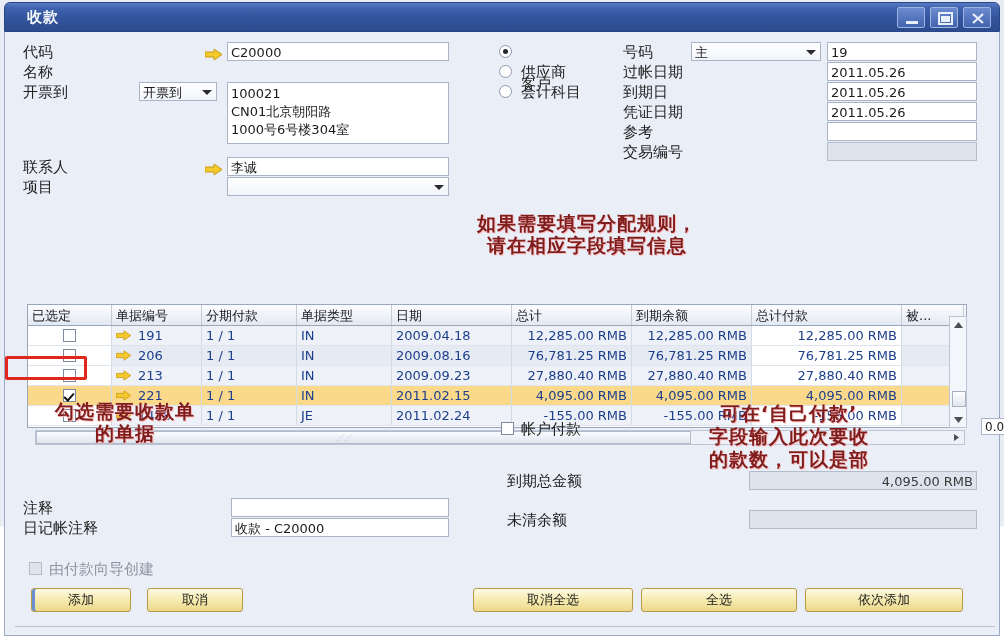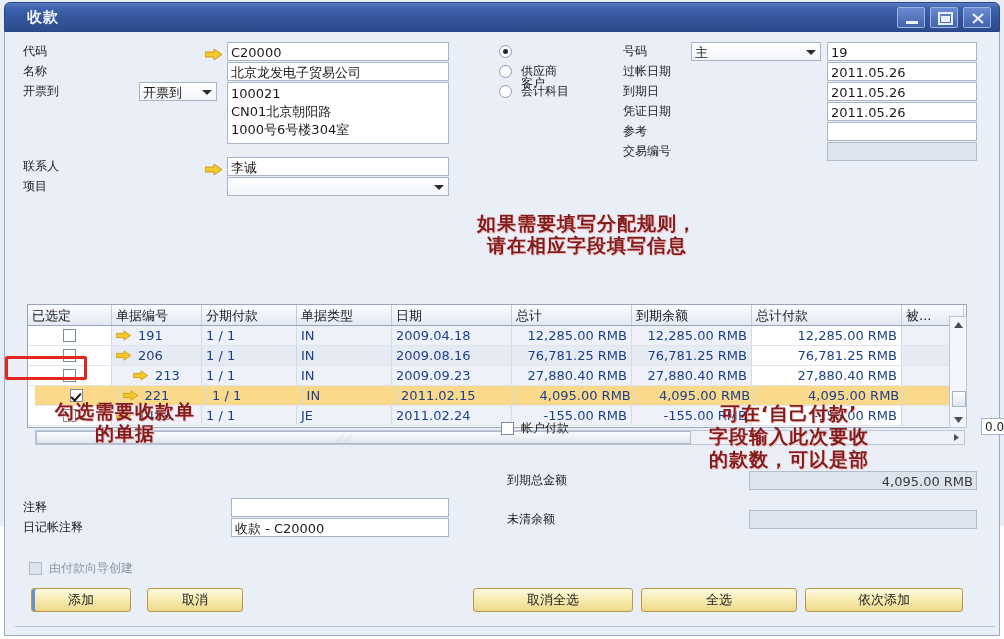--- a/index.html
+++ b/index.html
@@ -36,21 +36,21 @@
   .winbtn svg{position:absolute;left:0;top:0;}
   
   .panel{
     position:absolute;left:4px;top:32px;width:996px;height:604px;
     background:#eaeff7;
     border:1px solid #9aa9c4;border-top:none;
     box-sizing:border-box;
   }
   
   .lbl{
-    position:absolute;color:#1d1d1d;font-size:12px;white-space:nowrap;
+    position:absolute;color:#1d1d1d;font-size:15px;white-space:nowrap;
   }
   .fld{
     position:absolute;box-sizing:border-box;
     background:#ffffff;
     border:1px solid #a9b4c6;
     font-size:13px;color:#1b1b1b;
     padding:1px 3px;
     line-height:17px;
     white-space:nowrap;overflow:hidden;
   }
@@ -106,21 +106,21 @@
   }
   .ghead .th{
     font-size:13px;color:#16181c;
     padding:2px 4px;box-sizing:border-box;
     border-right:1px solid #c3cbd8;
     white-space:nowrap;overflow:hidden;
   }
   .grow{display:flex;height:20px;box-sizing:border-box;
     border-bottom:1px solid #dfe5ee;background:#e6ebf3;}
   .grow.odd{background:#eef2f8;}
-  .grow.sel{background:#fbd98a;margin-left:7px;}
+  .grow.sel{background:#fbd98a;}
   .grow .td{
     font-size:13px;color:#1d3f8c;
     padding:1px 4px;box-sizing:border-box;
     border-right:1px solid #d4dae4;
     white-space:nowrap;overflow:hidden;
     line-height:17px;
   }
   .grow .td.white{background:#ffffff;}
   .grow.sel .td.white{background:#fbd98a;}
   .grow .td.num{text-align:right;}
@@ -202,21 +202,20 @@
 
     <span class="lbl" style="left:18px;top:11px;">代码</span>
     <span class="arrowlink" style="left:200px;top:14px;">
       <svg width="18" height="13" viewBox="0 0 18 13">
           <path d="M0 4 H9 V1 L17 6.5 L9 12 V9 H0 Z" fill="#f5c92b" stroke="#c99c14" stroke-width="1"></path>
         </svg>
     </span>
     <div class="fld" style="left:222px;top:10px;width:222px;height:19px;">C20000</div>
 
     <span class="lbl" style="left:18px;top:31px;">名称</span>
-    <div class="fld" style="left:222px;top:30px;width:222px;height:19px;">北京龙发电子贸易公司</div>
 
     <span class="lbl" style="left:18px;top:51px;">开票到</span>
     <div class="combo" style="left:134px;top:50px;width:78px;height:19px;">
       <span>开票到</span>
       <i class="carT"></i>
     </div>
     <div class="fld multiline" style="left:222px;top:50px;width:222px;height:62px;">100021
 CN01北京朝阳路
 1000号6号楼304室</div>
 
@@ -308,21 +307,21 @@
             <div class="td" style="width: 120px;">2009.08.16</div>
             <div class="td num" style="width: 120px;">76,781.25 RMB</div>
             <div class="td num" style="width: 120px;">76,781.25 RMB</div>
             <div class="td num white" style="width: 150px;">76,781.25 RMB</div>
             <div class="td" style="width: 62px;"></div>
           </div>
           <div class="grow odd">
             <div class="td cb" style="width: 84px;">
               <div class="gcb"></div>
             </div>
-            <div class="td" style="width: 90px; text-align: center;"><span class="rowarrow"><svg width="16" height="11" viewBox="0 0 18 13">
+            <div class="td" style="width: 90px;"><span class="rowarrow"><svg width="16" height="11" viewBox="0 0 18 13">
                   <path d="M0 4 H9 V1 L17 6.5 L9 12 V9 H0 Z" fill="#f5c92b" stroke="#c99c14" stroke-width="1"></path>
                 </svg></span><span>213</span></div>
             <div class="td" style="width: 95px;">1 / 1</div>
             <div class="td" style="width: 95px;">IN</div>
             <div class="td" style="width: 120px;">2009.09.23</div>
             <div class="td num" style="width: 120px;">27,880.40 RMB</div>
             <div class="td num" style="width: 120px;">27,880.40 RMB</div>
             <div class="td num white" style="width: 150px;">27,880.40 RMB</div>
             <div class="td" style="width: 62px;"></div>
           </div>

